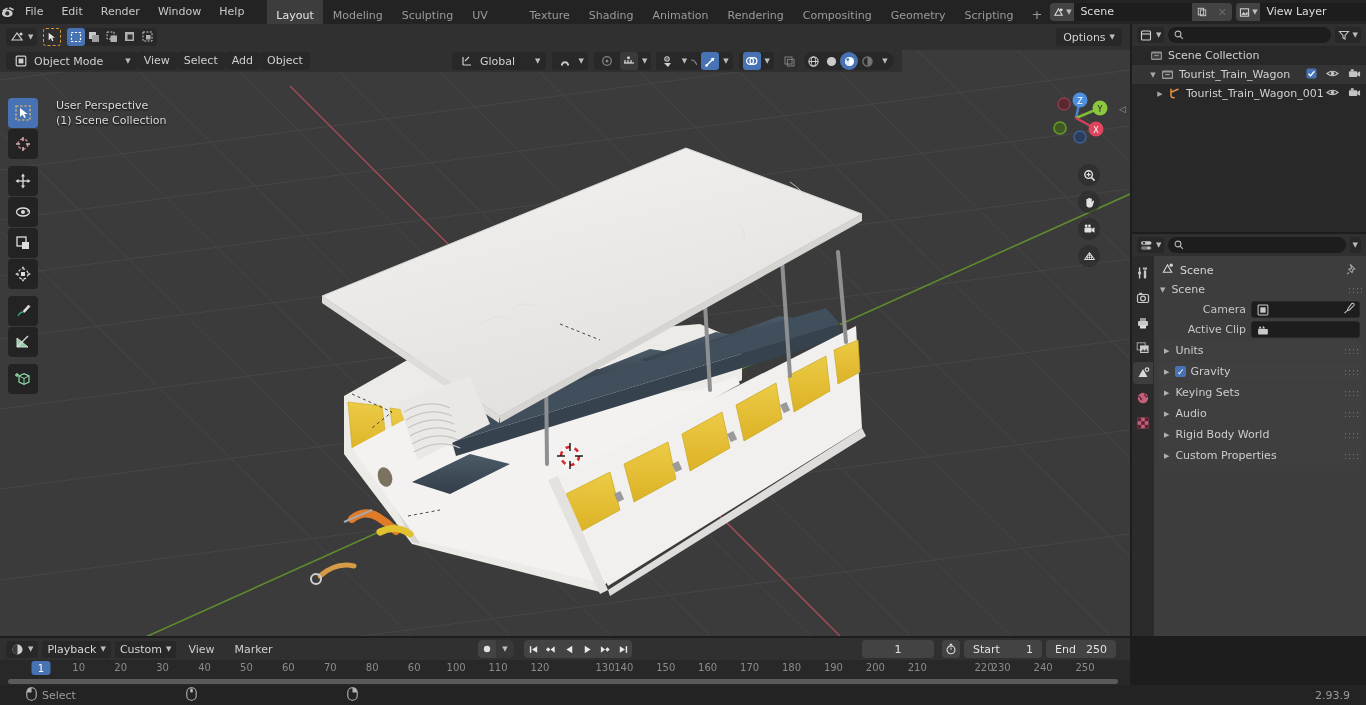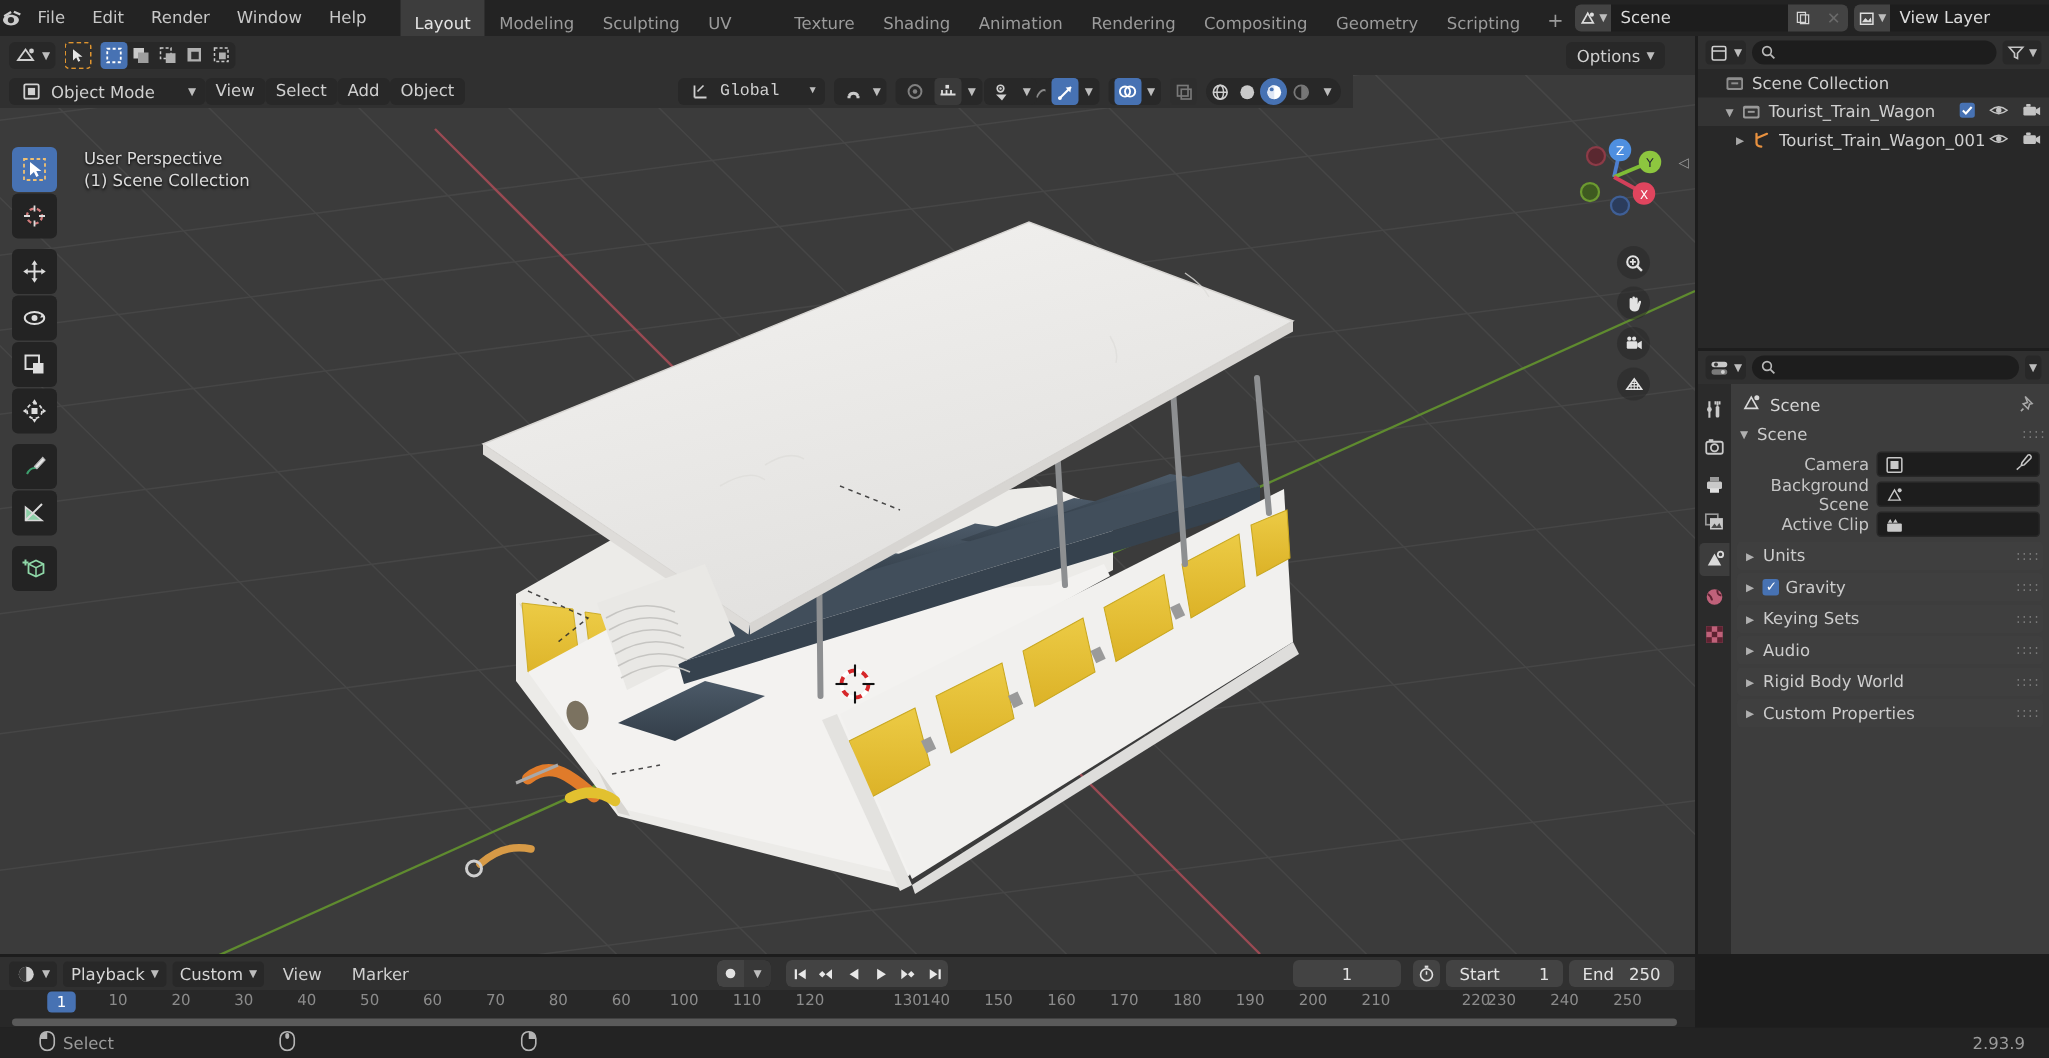--- a/index.html
+++ b/index.html
@@ -411,21 +411,21 @@
       <span class="chev" style="margin-left:18px;">▼</span>
     </div>
     <div id="vp-menus">
       <div class="vh-btn">View</div>
       <div class="vh-btn">Select</div>
       <div class="vh-btn">Add</div>
       <div class="vh-btn">Object</div>
     </div>
 
     <div style="position:absolute;left:452px;display:flex;align-items:center;">
-      <div class="vh-drop" style="padding:0 6px;font-family:Liberation Mono, monospace;">
+      <div class="vh-drop" style="padding:0 6px;">
         <span class="vh-ico">
           <svg width="12" height="12" viewBox="0 0 12 12">
               <path d="M2 10 L2 2 M2 10 L10 10" stroke="#d0d0d0" stroke-width="1.2" fill="none"></path>
               <path d="M4 6 L8 2" stroke="#d0d0d0" stroke-width="1.1"></path>
             </svg>
         </span>
         <span class="vh-text">Global</span>
         <span class="chev" style="margin-left:16px;">▼</span>
       </div>
       <div class="vh-sep"></div>
@@ -541,21 +541,21 @@
               <path d="M6.5 2.2 A4.3 4.3 0 0 1 6.5 10.8" fill="#b9b9b9"></path>
             </svg>
         </div>
         <div class="vh-ico">
             <span class="chev">▼</span>
           </div>
       </div>
     </div>
   </div>
 
-  <div style="position:absolute;right:20px;top:4px;z-index:21;margin-left:36px;">
+  <div style="position:absolute;right:8px;top:4px;z-index:21;margin-left:36px;">
     <div class="vh-drop" style="padding:0 7px;">
       <span class="vh-text">Options</span>
       <span class="chev">▼</span>
     </div>
   </div>
 
   <div id="vp-tools">
     <div class="tool-btn active">
       <svg width="18" height="18" viewBox="0 0 18 18">
           <rect x="2" y="2" width="14" height="14" fill="none" stroke="#f0c072" stroke-width="1.2" stroke-dasharray="2.4 1.8"></rect>
@@ -905,30 +905,20 @@
                 <rect x="1.2" y="1.2" width="10.6" height="10.6" rx="1" fill="none" stroke="#c9c9c9" stroke-width="1.1"></rect>
                 <rect x="3.6" y="3.6" width="5.8" height="5.8" fill="#c9c9c9"></rect>
               </svg>
             <span></span>
             <span style="position:absolute;right:4px;">
               <svg width="12" height="12" viewBox="0 0 13 13">
                   <path d="M9.6 1.6 a1.6 1.6 0 0 1 2.2 2.2 L7 8.6 L4.8 9.2 L5.4 7Z" fill="none" stroke="#c9c9c9" stroke-width="1.1"></path>
                   <line x1="4.4" y1="9.6" x2="1.6" y2="12" stroke="#c9c9c9" stroke-width="1.1"></line>
                 </svg>
             </span>
-          </span>
-        </div>
-        <div class="pr-row">
-          <span class="pr-lab">Background Scene</span>
-          <span class="pr-field">
-            <svg width="12" height="12" viewBox="0 0 14 14">
-                <path d="M2.5 11 L7 3 L11.5 11 Z" fill="none" stroke="#c9c9c9" stroke-width="1.1"></path>
-                <circle cx="11" cy="3.4" r="1.6" fill="#c9c9c9"></circle>
-              </svg>
-            <span></span>
           </span>
         </div>
         <div class="pr-row">
           <span class="pr-lab">Active Clip</span>
           <span class="pr-field">
             <svg width="12" height="12" viewBox="0 0 13 13">
                 <rect x="1.2" y="5.4" width="10.6" height="6" rx="0.8" fill="#c9c9c9"></rect>
                 <path d="M1.6 4.8 L3.4 2.2 L5 4.8 Z M5.4 4.8 L7.2 2.2 L8.8 4.8 Z" fill="#c9c9c9"></path>
               </svg>
             <span></span>

